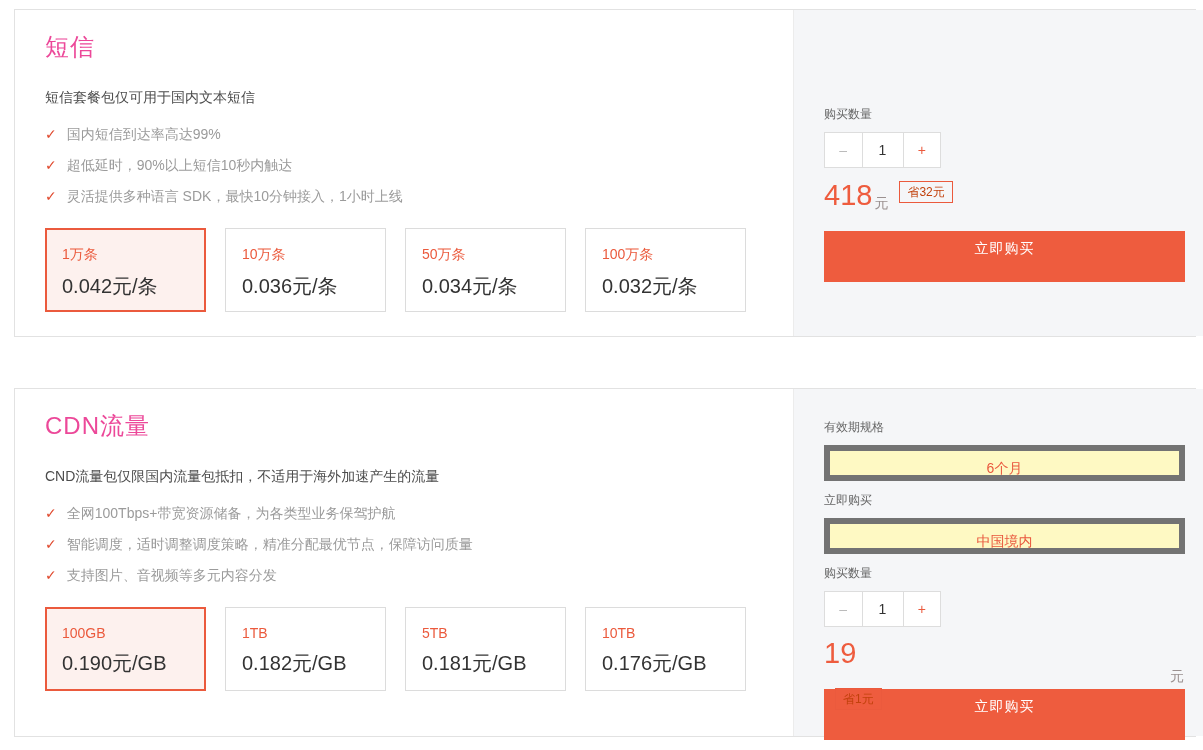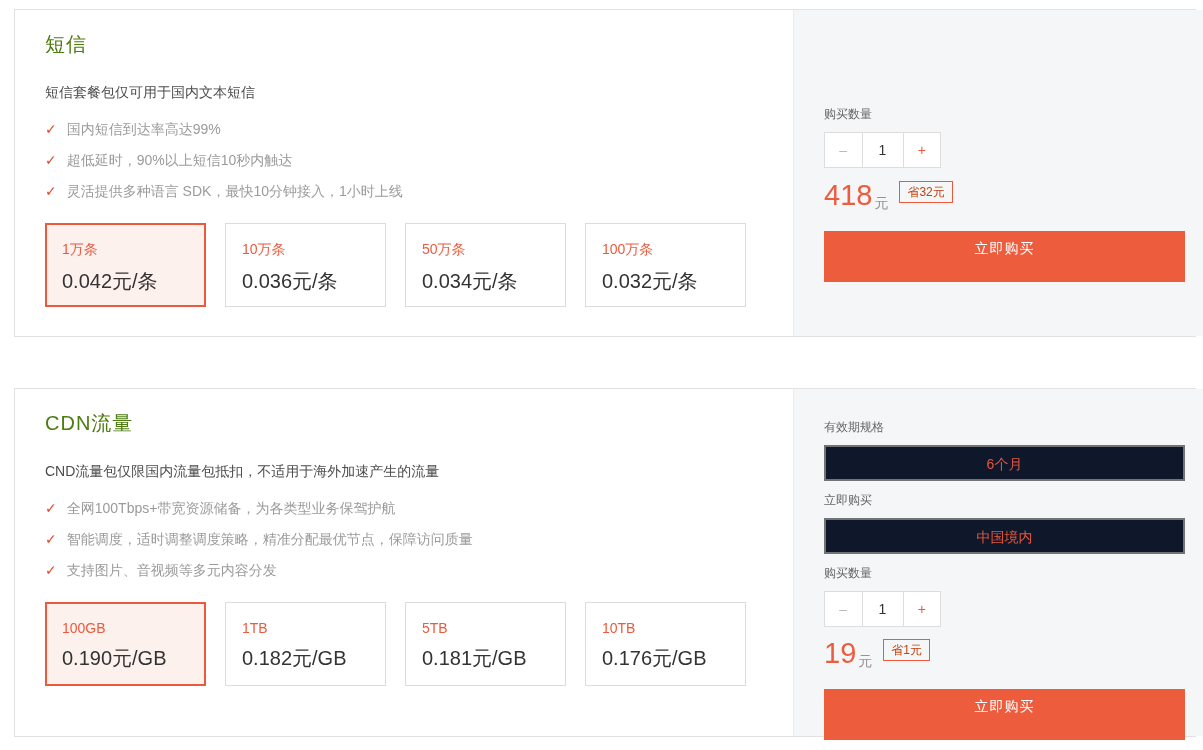--- a/index.html
+++ b/index.html
@@ -19,23 +19,23 @@
     display: flex;
   }
   #card-sms { top: 9px; height: 328px; }
   #card-cdn { top: 388px; height: 349px; }
 
   .card-left {
     flex: 1;
     padding: 21px 28px 0 30px;
   }
   .card-title {
-    font-size: 20px;
+    font-size: 24px;
     font-weight: 400;
-    color: #4d7c0f;
+    color: #ec4899;
     letter-spacing: 1px;
   }
   .card-subtitle {
     margin-top: 26px;
     font-size: 14px;
     color: #4c4c4c;
   }
   .features { margin-top: 12px; }
   .feature {
     height: 31px;
@@ -82,22 +82,22 @@
 
   .panel-label {
     font-size: 12px;
     color: #666;
     margin-bottom: 9px;
   }
   .select-box {
     width: 361px;
     height: 36px;
     line-height: 34px;
-    border: 2px solid #737373;
-    background: #0f172a;
+    border: 6px solid #737373;
+    background: #fef9c3;
     color: #e9573d;
     font-size: 14px;
     text-align: center;
     margin-bottom: 11px;
     cursor: pointer;
   }
   .stepper {
     display: flex;
     width: 117px;
     height: 36px;
@@ -164,21 +164,21 @@
     width: 361px;
     height: 51px;
     background: #ee5c3e;
     color: #fff;
     font-size: 14px;
     text-align: center;
     line-height: 35px;
     letter-spacing: 1px;
     cursor: pointer;
   }
-  #card-cdn .price-row { margin-top: 12px; }
+  #card-cdn .price-row { margin-top: 12px; flex-direction: column; }
 </style>
 </head>
 <body>
 
 <div class="card" id="card-sms">
   <div class="card-left">
     <h2 class="card-title">短信</h2>
     <div class="card-subtitle">短信套餐包仅可用于国内文本短信</div>
     <div class="features">
       <div class="feature"><span class="check">✓</span><span>国内短信到达率高达99%</span></div>

